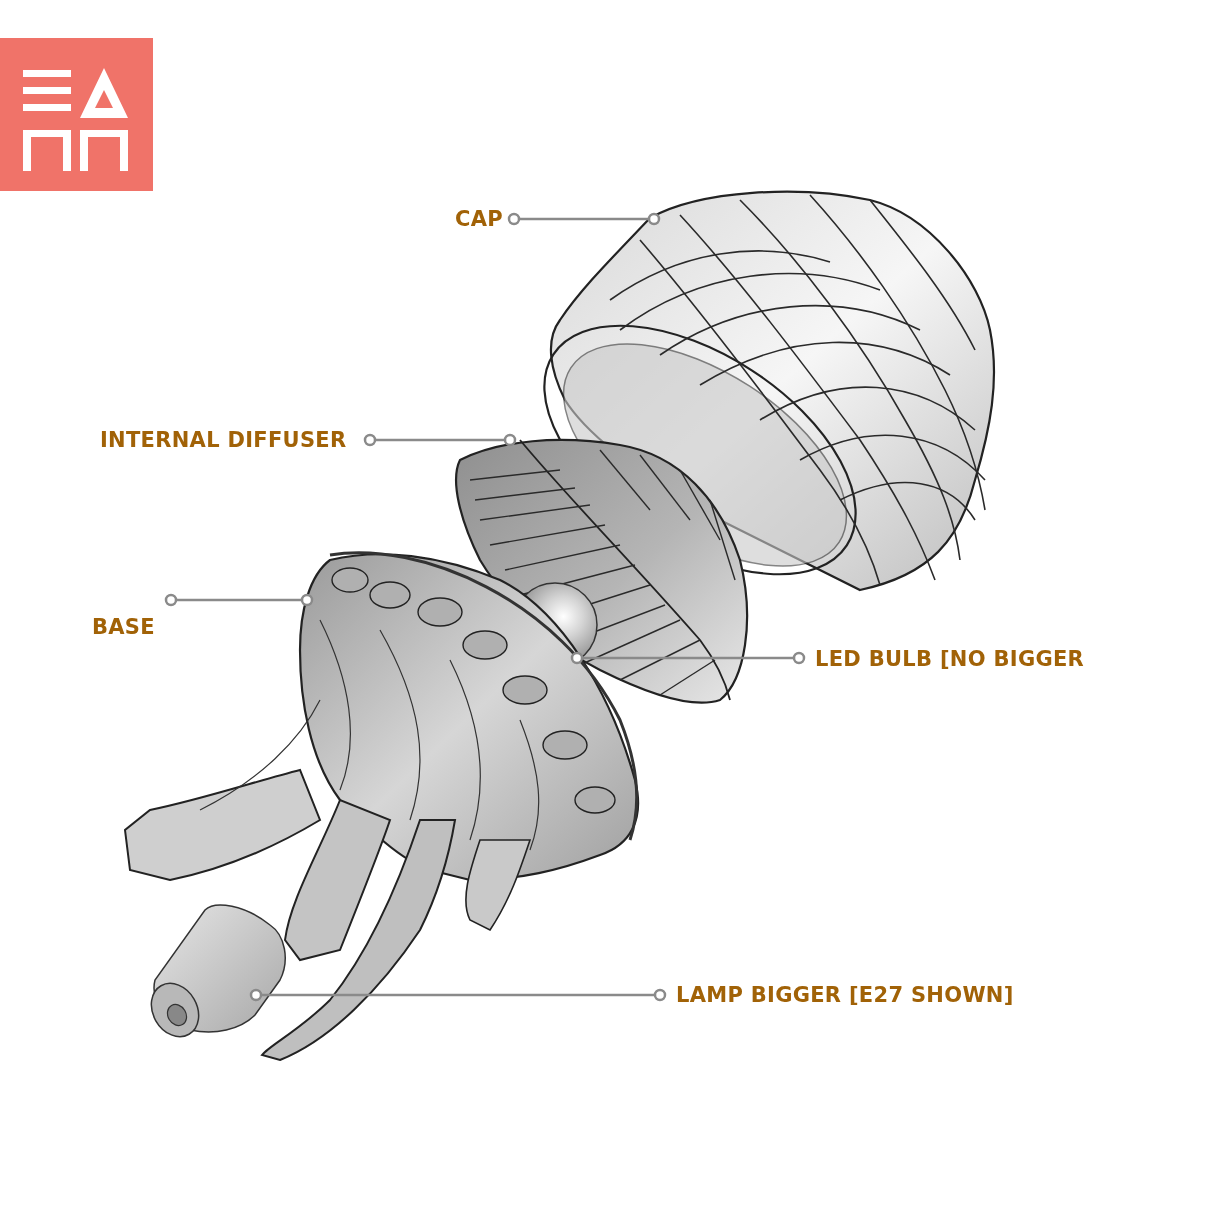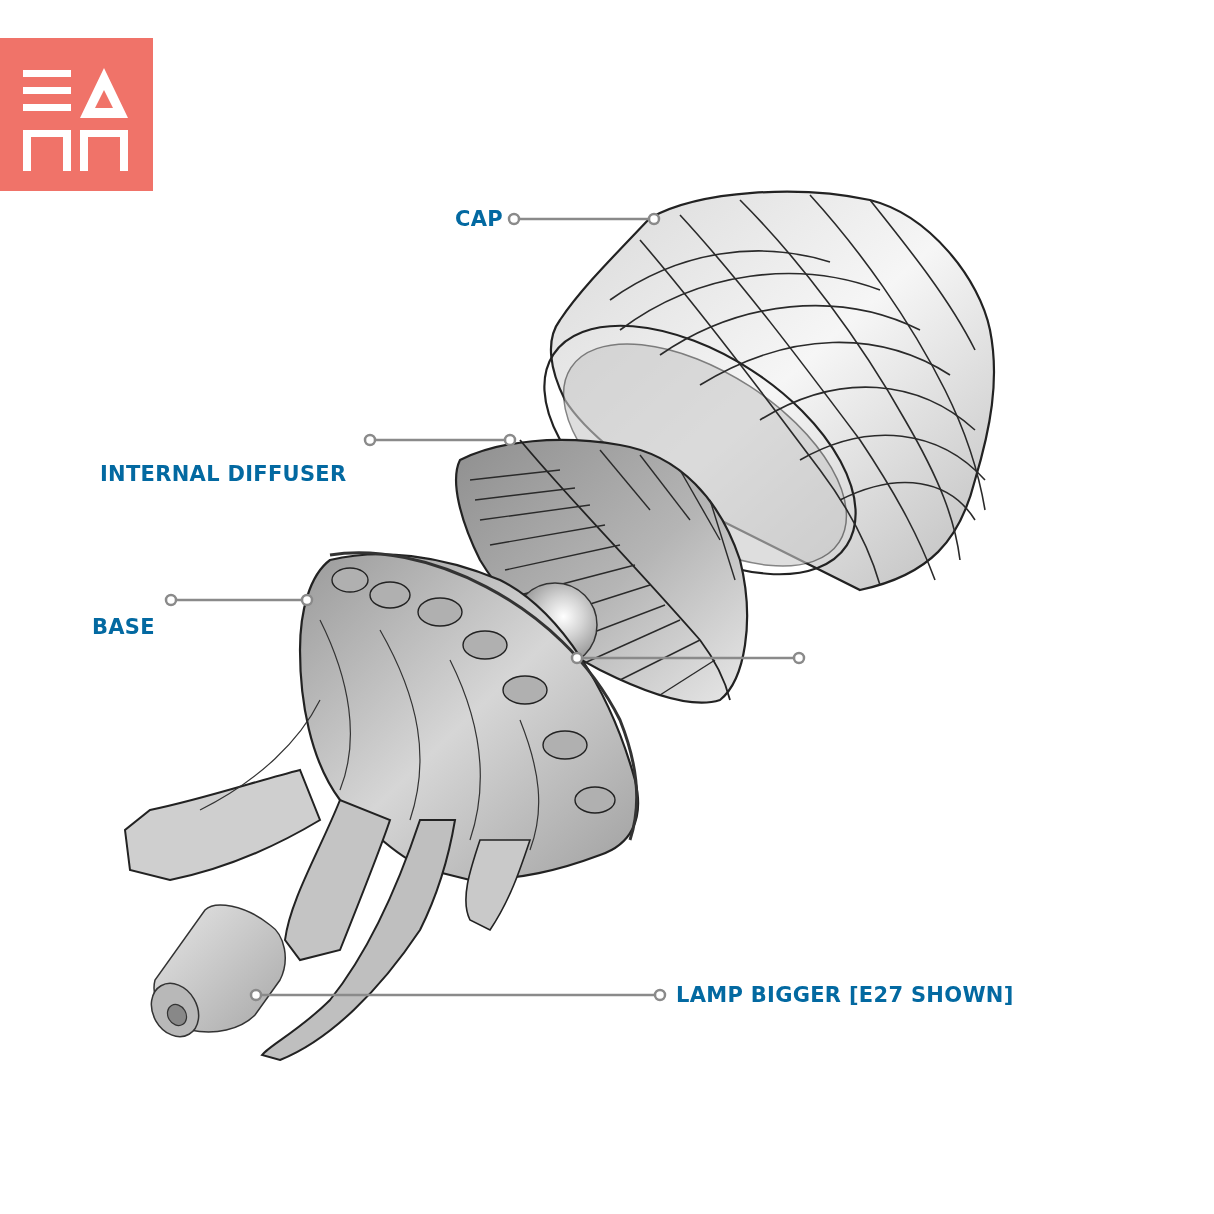--- a/index.html
+++ b/index.html
@@ -1,19 +1,19 @@
 <!DOCTYPE html>
 <html><head>
 <meta charset="utf-8">
 <style>
   html, body { margin:0; padding:0; background:#ffffff; }
   body { width:1214px; height:1214px; position:relative; overflow:hidden;
          font-family:"DejaVu Sans", "Liberation Sans", sans-serif; }
   .logo { position:absolute; left:0; top:38px; width:153px; height:153px; background:#f07369; }
-  .label { position:absolute; color:#0369a1; font-weight:bold; font-size:21px; letter-spacing:0.3px;
+  .label { position:absolute; color:#a16207; font-weight:bold; font-size:21px; letter-spacing:0.3px;
            white-space:nowrap; line-height:1; }
   .label.multi { line-height:30px; }
   svg.art { position:absolute; left:0; top:0; }
 </style>
 </head>
 <body>
 
 <div class="logo">
   <svg width="153" height="153" viewBox="0 0 153 153">
     <rect x="23" y="32" width="48" height="7" fill="#fff"></rect>
@@ -143,17 +143,18 @@
     <line x1="580" y1="658" x2="795" y2="658"></line>
     <circle cx="577" cy="658" r="5"></circle>
       <circle cx="799" cy="658" r="5"></circle>
     <line x1="259" y1="995" x2="656" y2="995"></line>
     <circle cx="256" cy="995" r="5"></circle>
       <circle cx="660" cy="995" r="5"></circle>
   </g>
 </svg>
 
 <div class="label" style="left:455px; top:209px;">CAP</div>
-<div class="label" style="left:100px; top:430px;margin-top:34px;">INTERNAL DIFFUSER</div>
+<div class="label" style="left:100px; top:430px;">INTERNAL DIFFUSER</div>
 <div class="label" style="left:92px; top:617px;text-align:center;">BASE</div>
 <div class="label multi" style="left:815px; top:644px;">
+  <div>LED BULB [NO BIGGER</div>
 </div>
 <div class="label" style="left:676px; top:985px;">LAMP BIGGER [E27 SHOWN]</div>
 
 </body></html>

